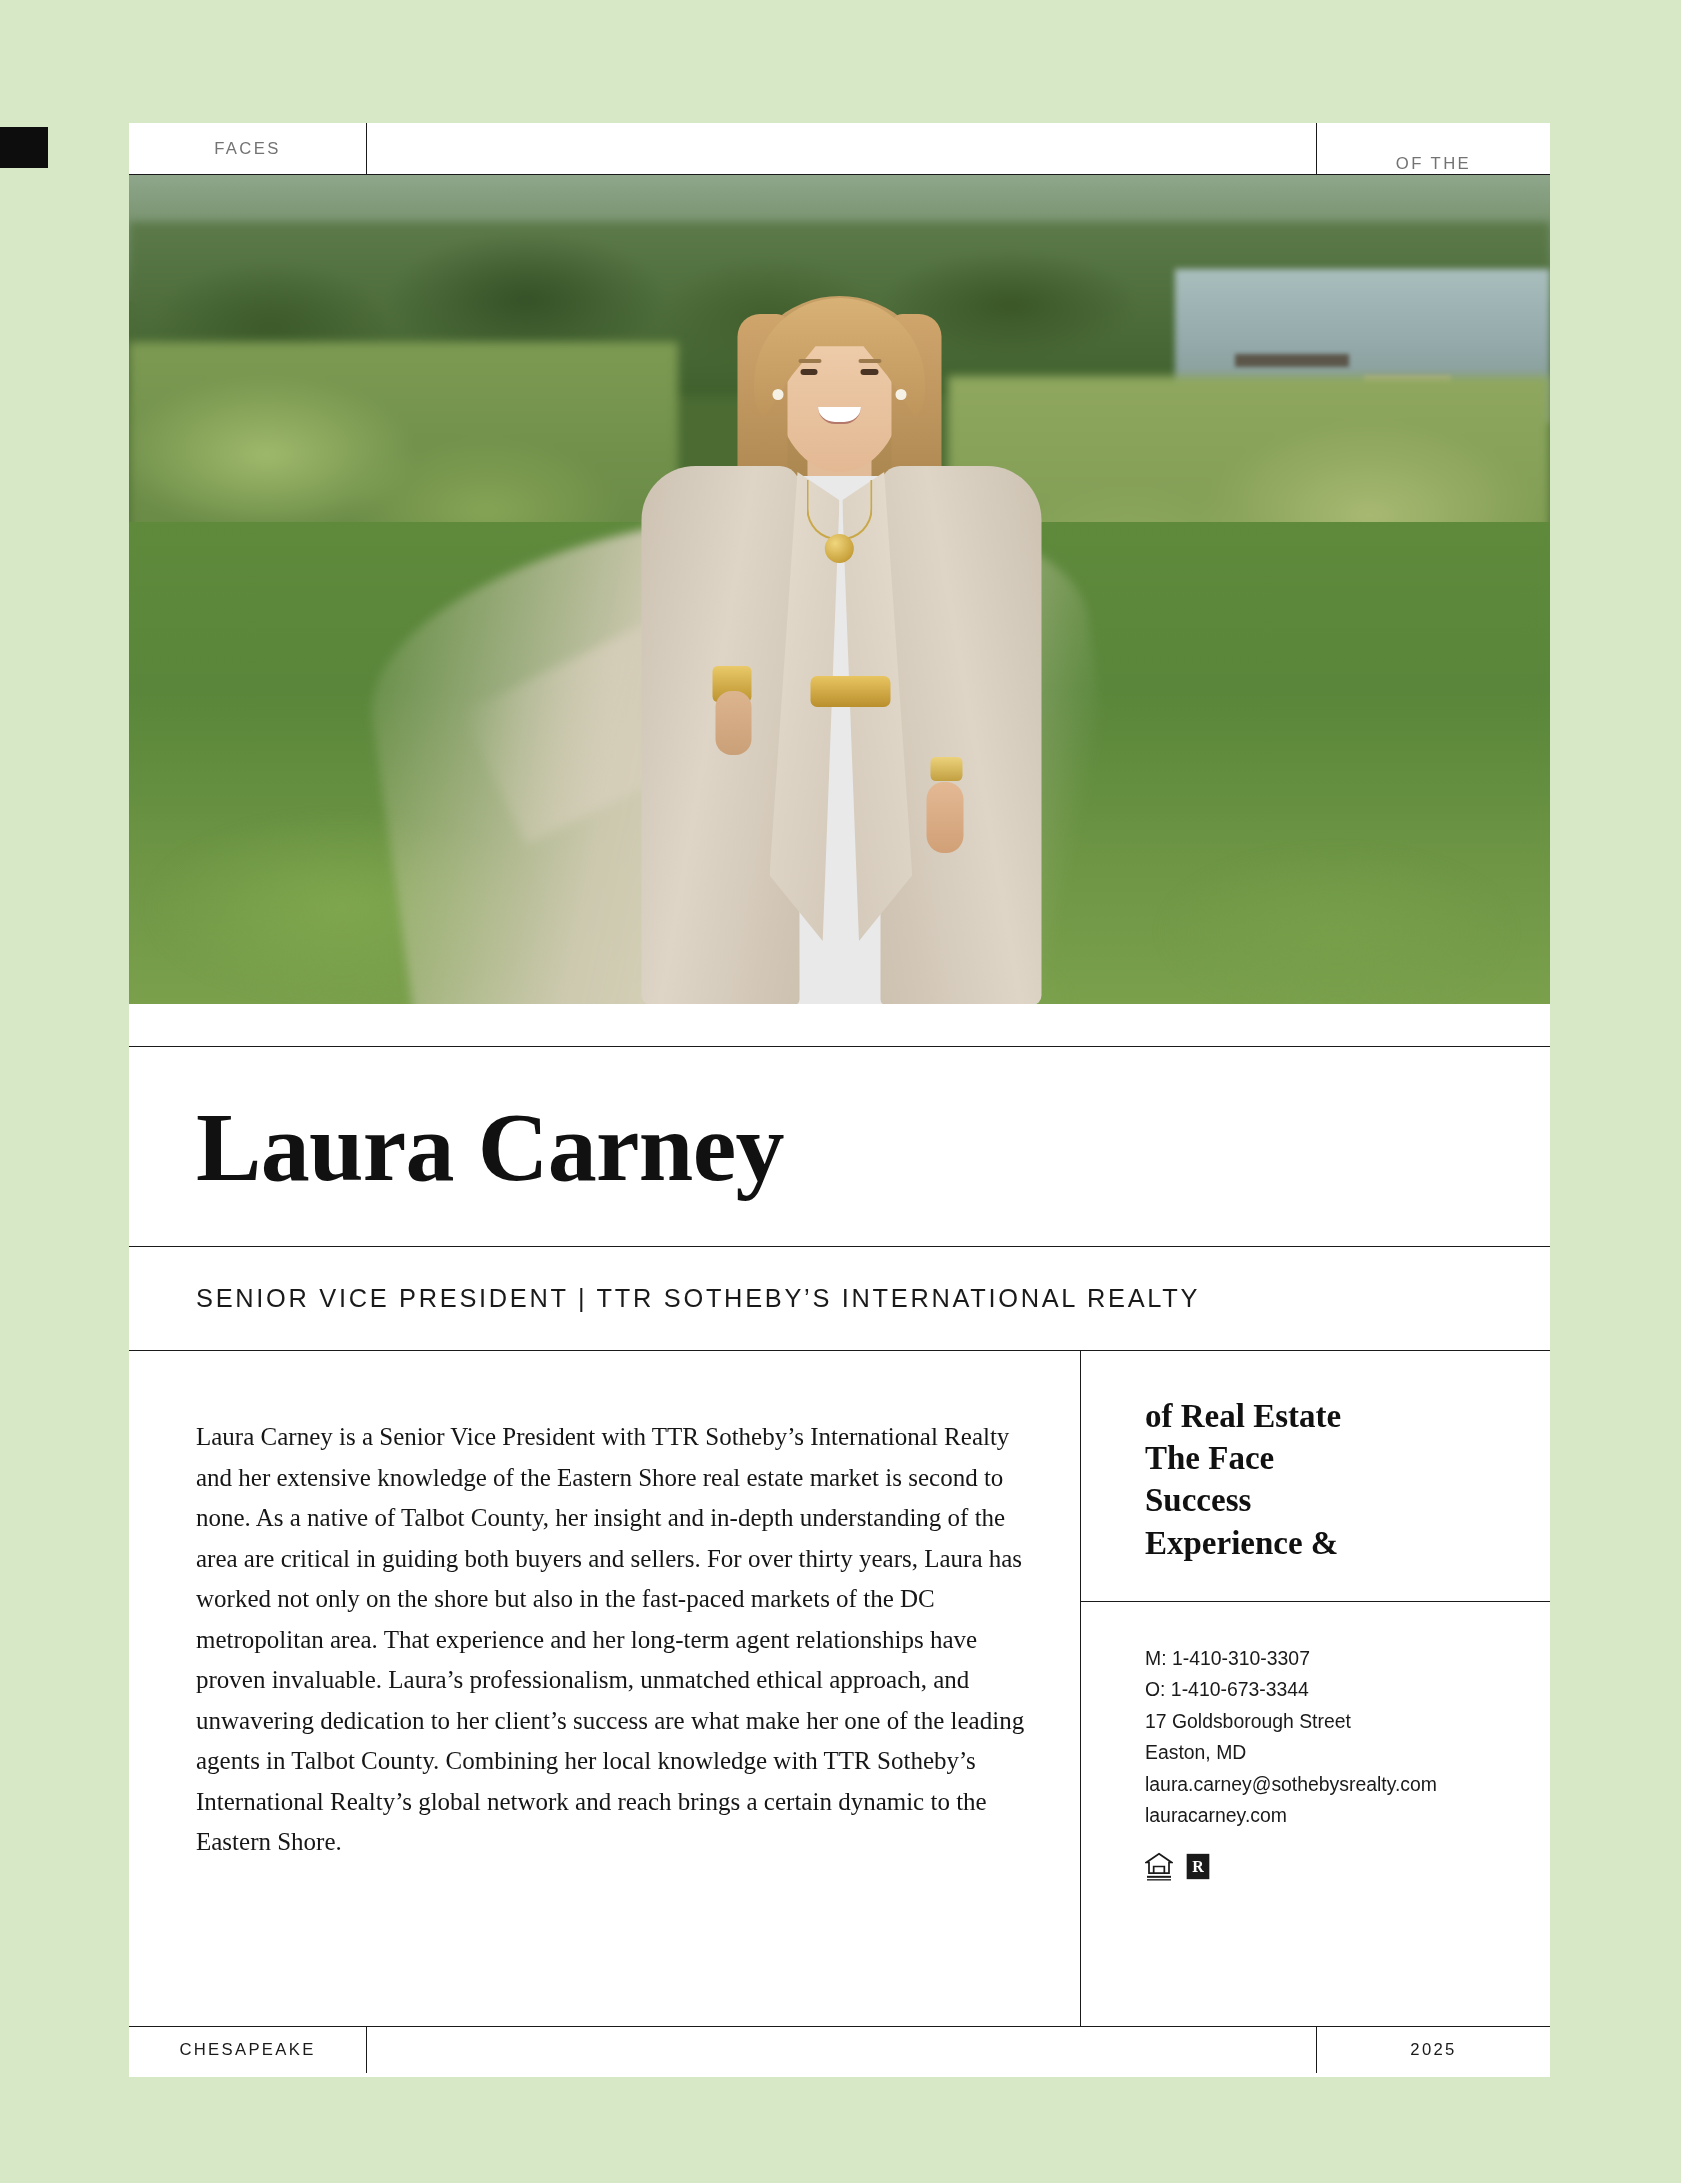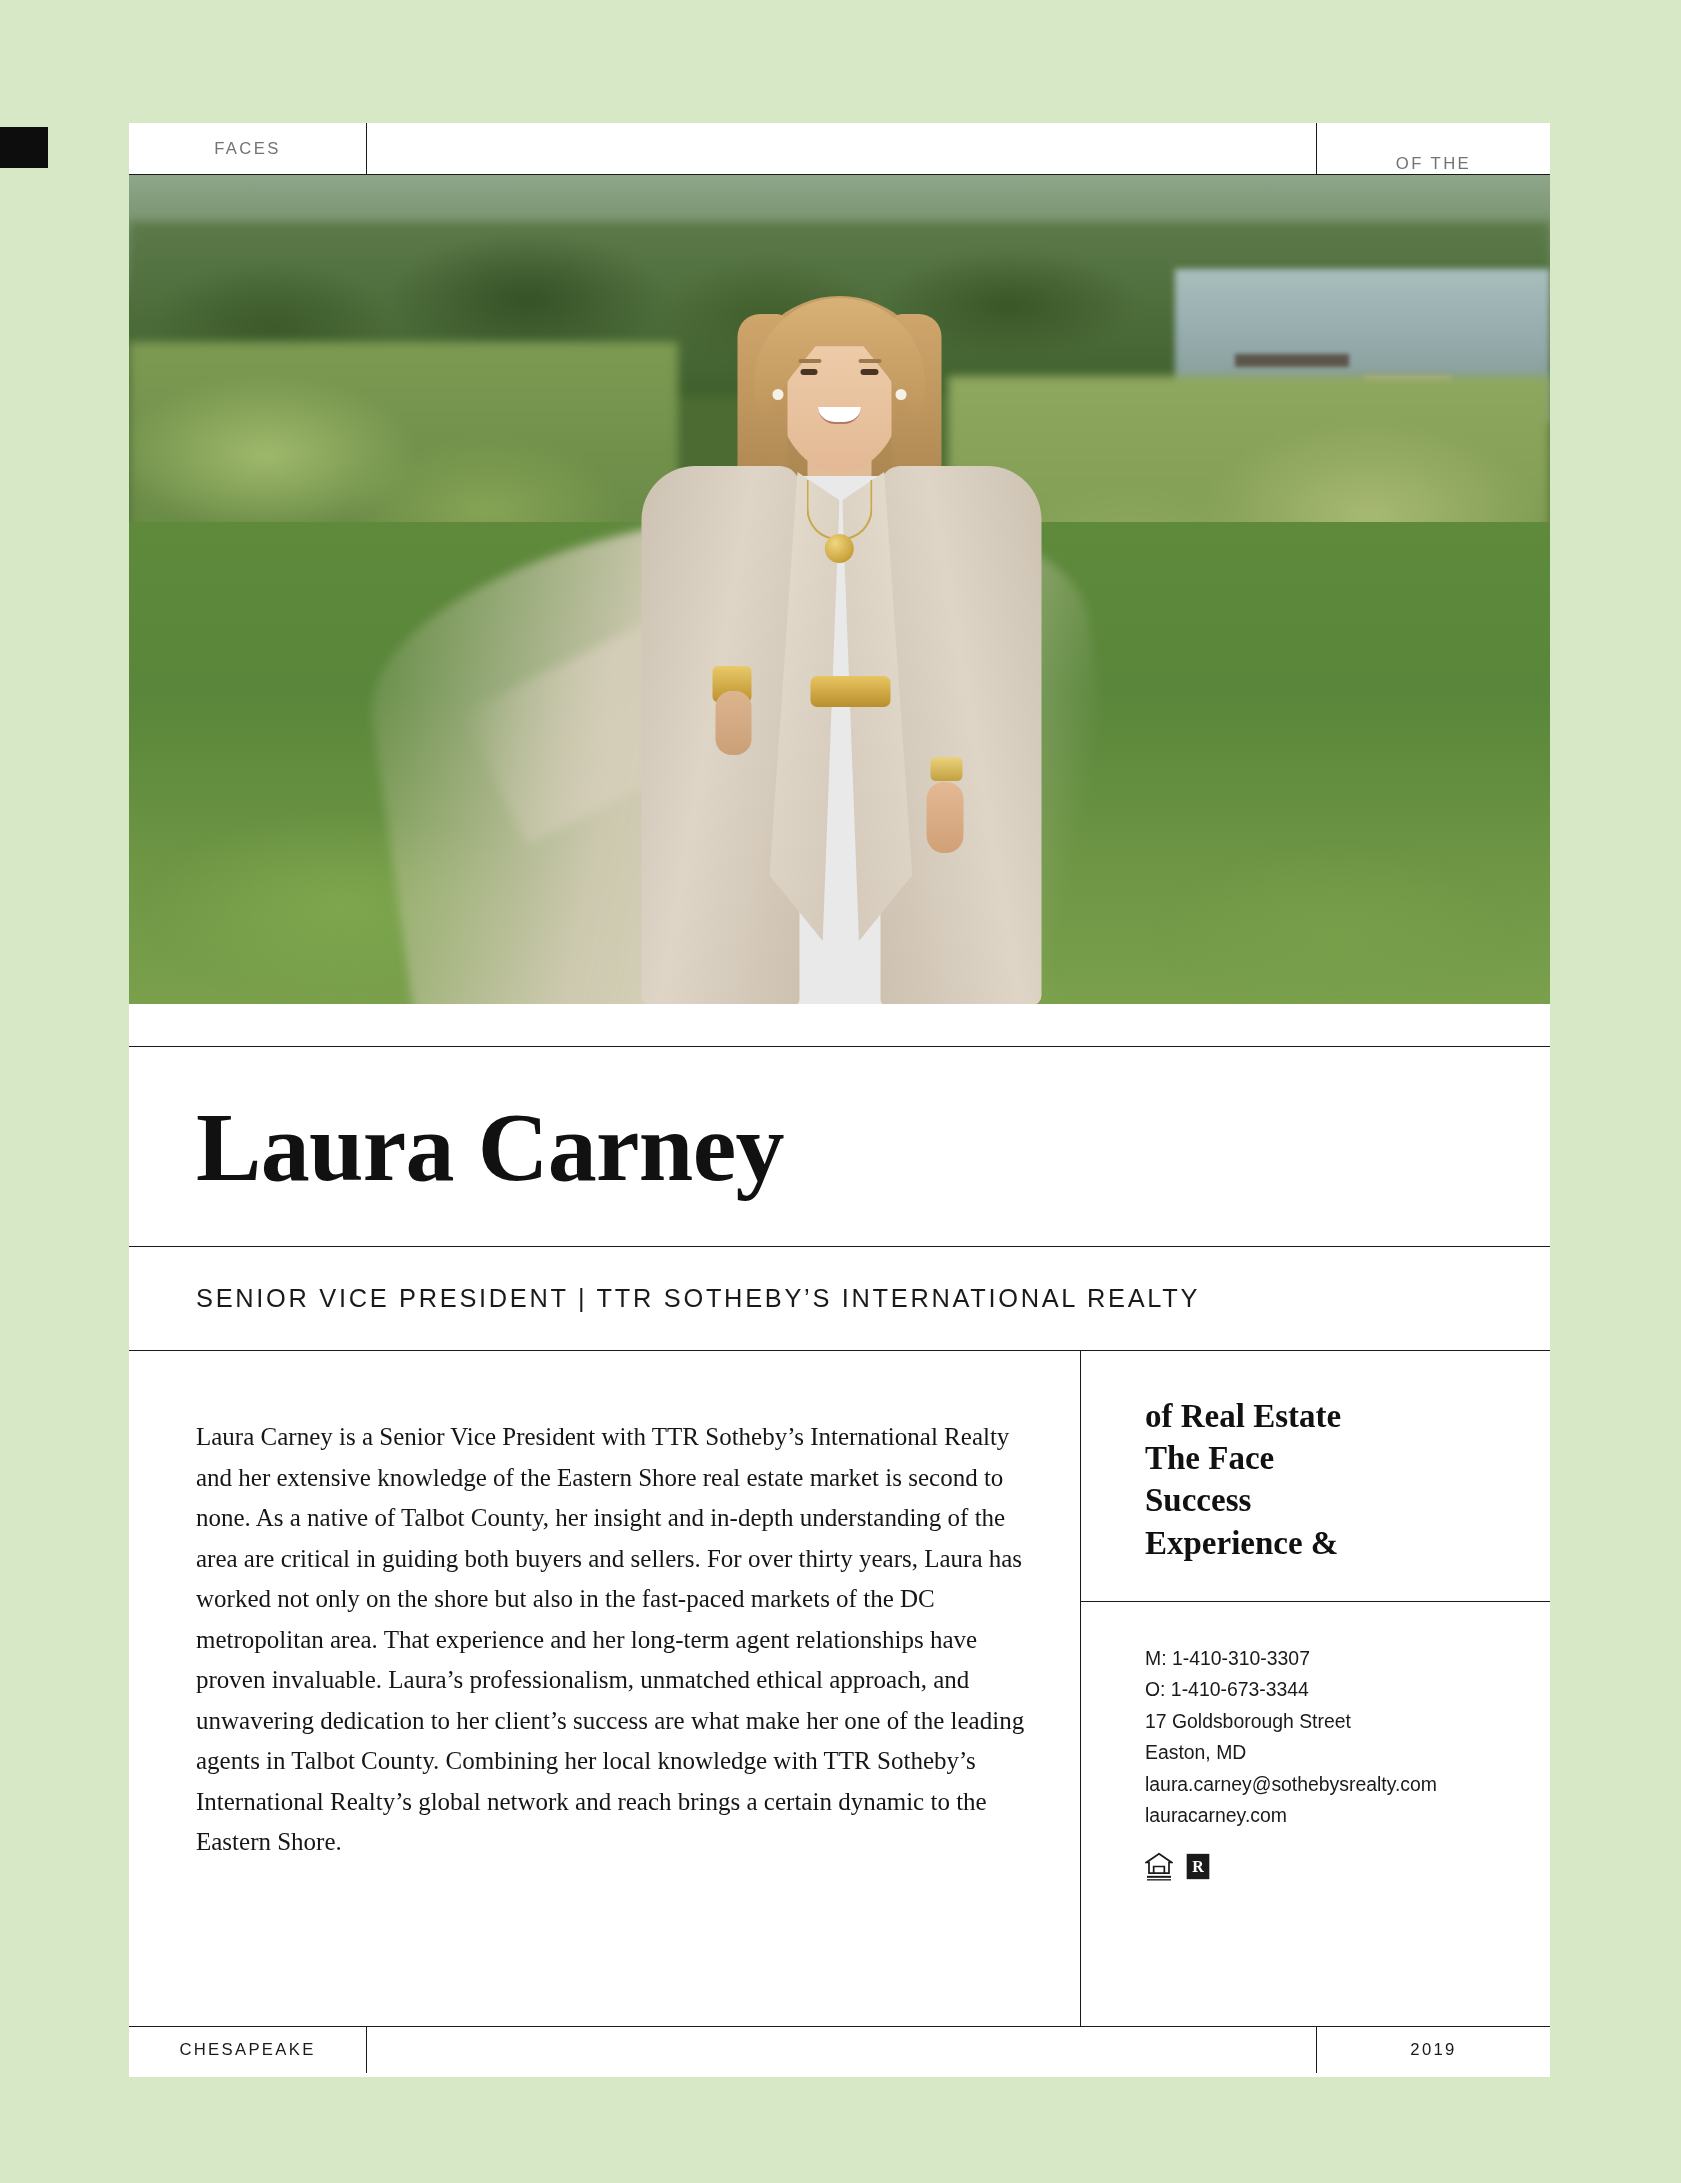--- a/index.html
+++ b/index.html
@@ -474,18 +474,18 @@
       </div>
     </div>
   </div>
 
   <div class="footer-strip">
     <div class="footer-left">
       <span class="footer-label">CHESAPEAKE</span>
     </div>
     <div class="footer-mid"></div>
     <div class="footer-right">
-      <span class="footer-label">2019</span>
+      <span class="footer-label">2025</span>
     </div>
   </div>
 
 </div>
 
 
 </body></html>

